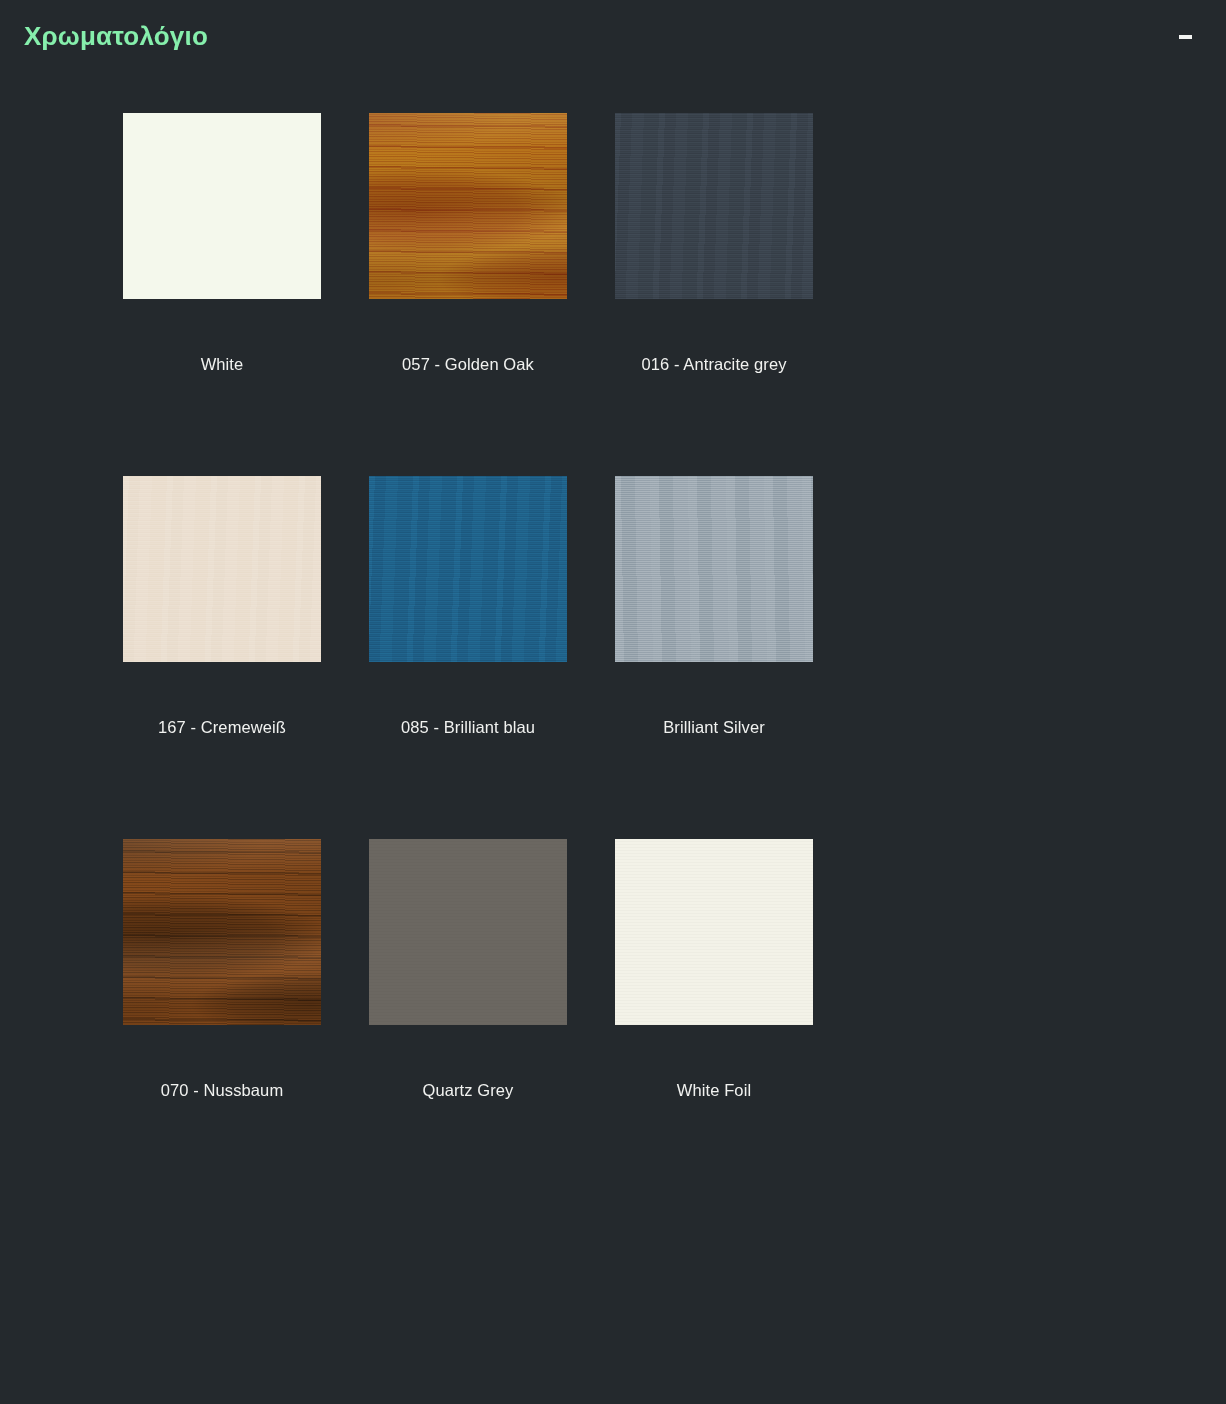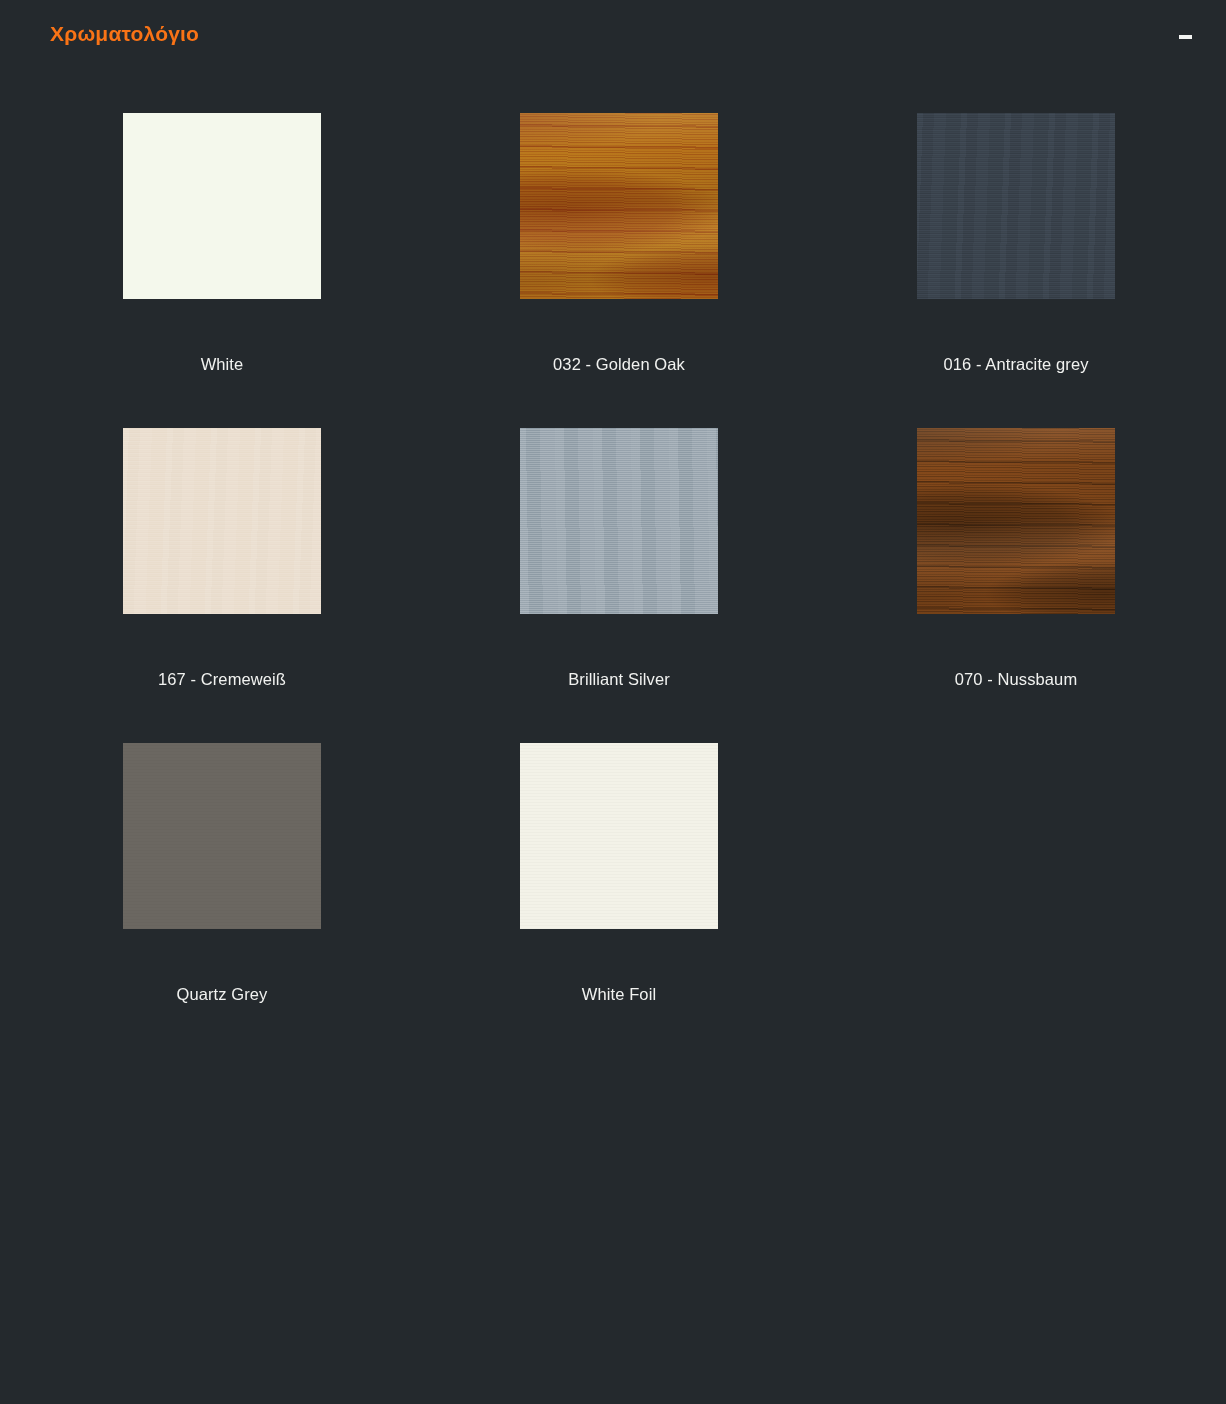--- a/index.html
+++ b/index.html
@@ -26,26 +26,25 @@
     top: 0; left: 0;
     width: 1226px;
     height: 72px;
     display: flex;
     align-items: flex-start;
     justify-content: space-between;
     padding: 22px 24px 0 24px;
   }
 
   .header-title {
-    font-size: 21px;
+    font-size: 26px;
     font-weight: 700;
-    color: #f97316;
+    color: #86efac;
     letter-spacing: 0.2px;
     line-height: 1.1;
-    margin-left: 26px;
   }
 
   .minimize-btn {
     width: 26px;
     height: 26px;
     display: flex;
     align-items: center;
     justify-content: center;
     background: transparent;
     border: none;
@@ -63,20 +62,21 @@
   
   .swatch-grid {
     position: absolute;
     top: 113px;
     left: 123px;
     width: 992px;
     display: grid;
     grid-template-columns: repeat(3, 198px);
     column-gap: 199px;
     row-gap: 0;
+    gap: 48px;
   }
 
   .swatch-cell {
     width: 198px;
     height: 315px;
     display: flex;
     flex-direction: column;
     align-items: center;
   }
 
@@ -232,31 +232,35 @@
     </button>
   </div>
 
   <div class="swatch-grid">
       <div class="swatch-cell">
         <div class="swatch-chip tex-none" style="background-color: rgb(244, 248, 236);"></div>
         <div class="swatch-label">White</div>
       </div>
       <div class="swatch-cell">
         <div class="swatch-chip tex-wood" style="background-color: rgb(181, 112, 26);"></div>
-        <div class="swatch-label">032 - Golden Oak</div>
+        <div class="swatch-label">057 - Golden Oak</div>
       </div>
       <div class="swatch-cell">
         <div class="swatch-chip tex-grain" style="background-color: rgb(58, 67, 77);"></div>
         <div class="swatch-label">016 - Antracite grey</div>
       </div>
       <div class="swatch-cell">
         <div class="swatch-chip tex-grain" style="background-color: rgb(235, 223, 208);"></div>
         <div class="swatch-label">167 - Cremeweiß</div>
       </div>
       <div class="swatch-cell">
+        <div class="swatch-chip tex-grain" style="background-color: rgb(31, 97, 137);"></div>
+        <div class="swatch-label">085 - Brilliant blau</div>
+      </div>
+      <div class="swatch-cell">
         <div class="swatch-chip tex-brushed" style="background-color: rgb(155, 167, 176);"></div>
         <div class="swatch-label">Brilliant Silver</div>
       </div>
       <div class="swatch-cell">
         <div class="swatch-chip tex-wood" style="background-color: rgb(122, 67, 24);"></div>
         <div class="swatch-label">070 - Nussbaum</div>
       </div>
       <div class="swatch-cell">
         <div class="swatch-chip tex-flat" style="background-color: rgb(107, 103, 97);"></div>
         <div class="swatch-label">Quartz Grey</div>

